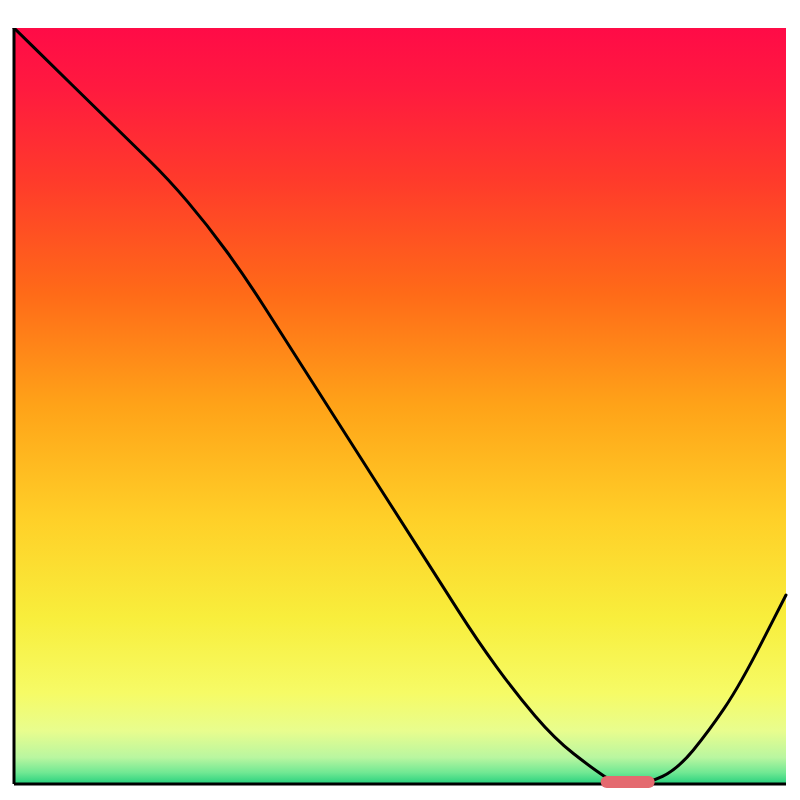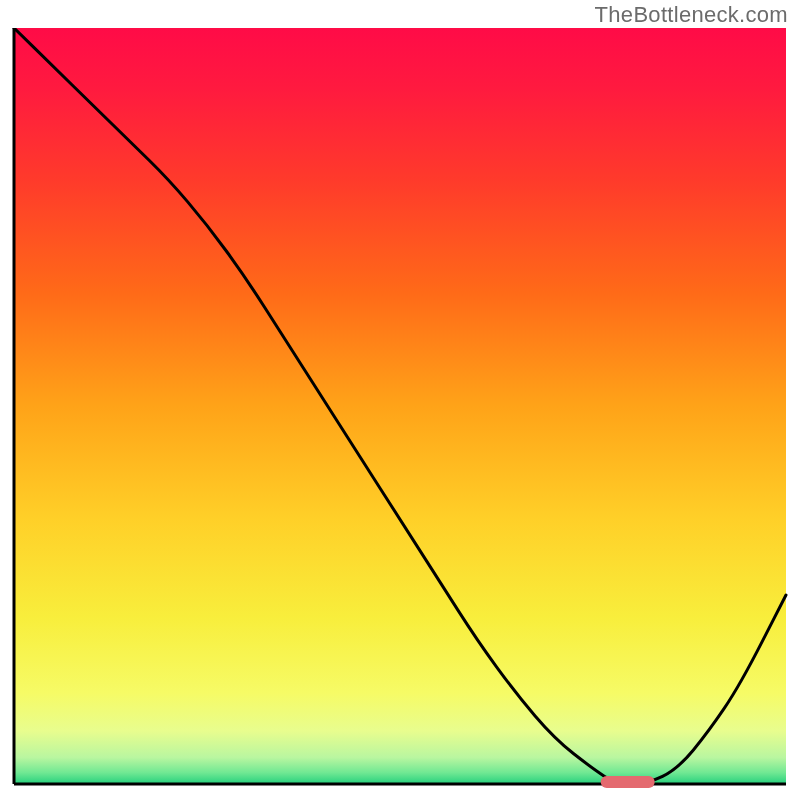--- a/index.html
+++ b/index.html
@@ -31,21 +31,20 @@
     top: 28px;
     width: 780px;
     height: 760px;
     display: block;
   }
 </style>
 </head>
 <body>
 
 <div class="chart-container">
-  <div class="watermark">TheBottleneck.com</div>
   <svg class="plot" viewBox="0 0 780 760" preserveAspectRatio="none">
     <defs>
       <linearGradient id="bg-grad" x1="0" y1="0" x2="0" y2="1">
           <stop offset="0.00%" stop-color="#ff0b47"></stop>
           <stop offset="8.00%" stop-color="#ff1a3f"></stop>
           <stop offset="20.00%" stop-color="#ff3a2b"></stop>
           <stop offset="35.00%" stop-color="#ff6a18"></stop>
           <stop offset="50.00%" stop-color="#ffa318"></stop>
           <stop offset="65.00%" stop-color="#ffd028"></stop>
           <stop offset="78.00%" stop-color="#f8ee3c"></stop>

